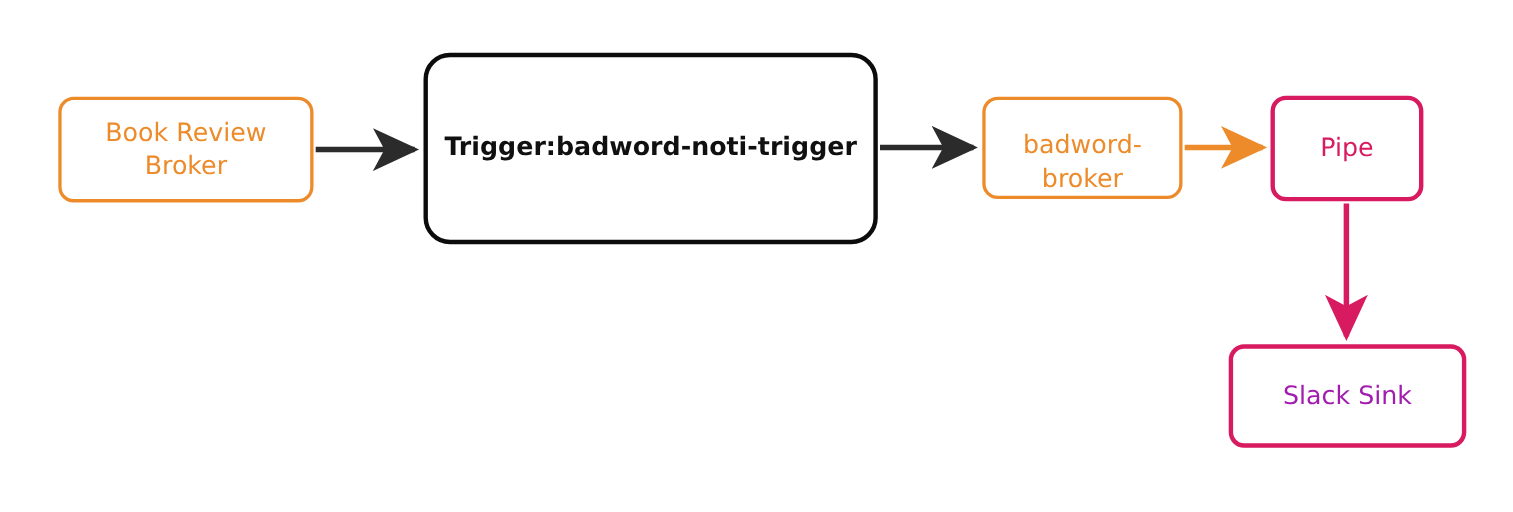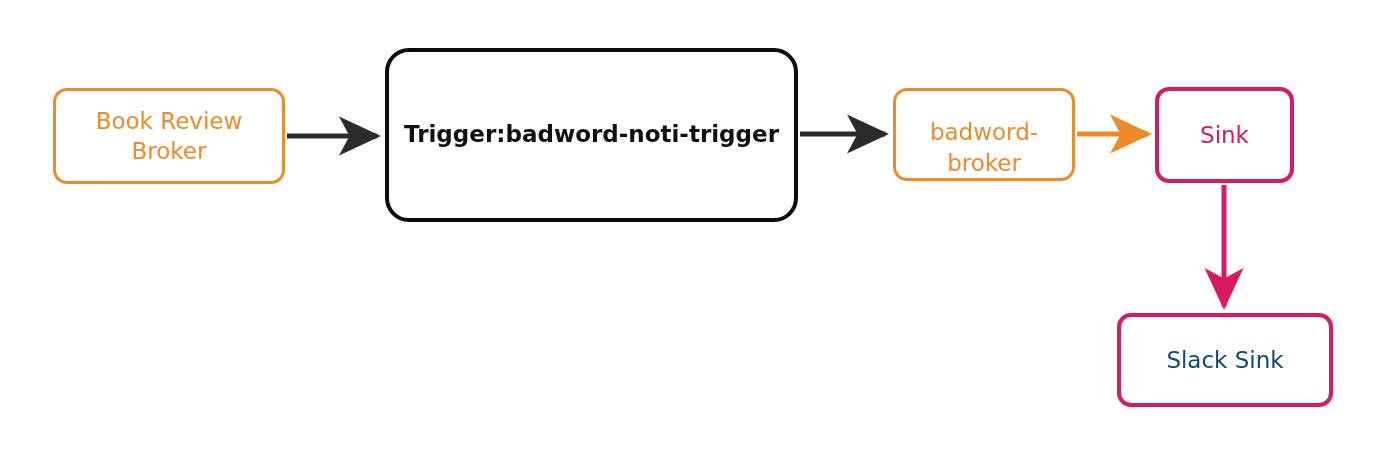--- a/index.html
+++ b/index.html
@@ -150,20 +150,20 @@
   <div class="node" id="node-trigger" style="left: 385px; top: 48px; width: 413px; height: 174px; border-color: rgb(12, 12, 12); color: rgb(16, 16, 16);">
     <span class="trig-line"><span class="bold">Trigger:</span><span class="bold">badword-noti-trigger</span></span>
   </div>
 
   <div class="node node-broker" id="node-badword-broker" style="left: 893px; top: 88px; width: 182px; height: 93px; border-color: rgb(237, 139, 43); color: rgb(237, 139, 43);">
     <span class="node-label">badword-
 broker</span>
   </div>
 
   <div class="node node-pink" id="node-pipe" style="left: 1155px; top: 87px; width: 139px; height: 96px; border-color: rgb(216, 27, 96); color: rgb(216, 27, 96);">
-    <span class="node-label">Sink</span>
+    <span class="node-label">Pipe</span>
   </div>
 
-  <div class="node node-pink" id="node-slack-sink" style="left: 1117px; top: 313px; width: 216px; height: 94px; border-color: rgb(216, 27, 96); color: #0c4a6e;">
+  <div class="node node-pink" id="node-slack-sink" style="left: 1117px; top: 313px; width: 216px; height: 94px; border-color: rgb(216, 27, 96); color: #a21caf;">
     <span class="node-label">Slack Sink</span>
   </div>
 
 </div>
 
 </body></html>

